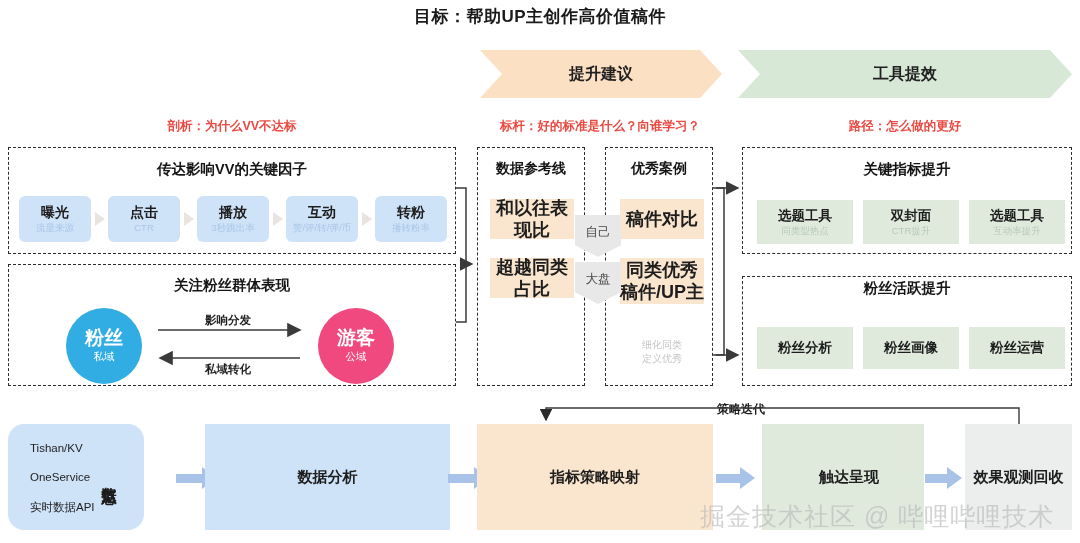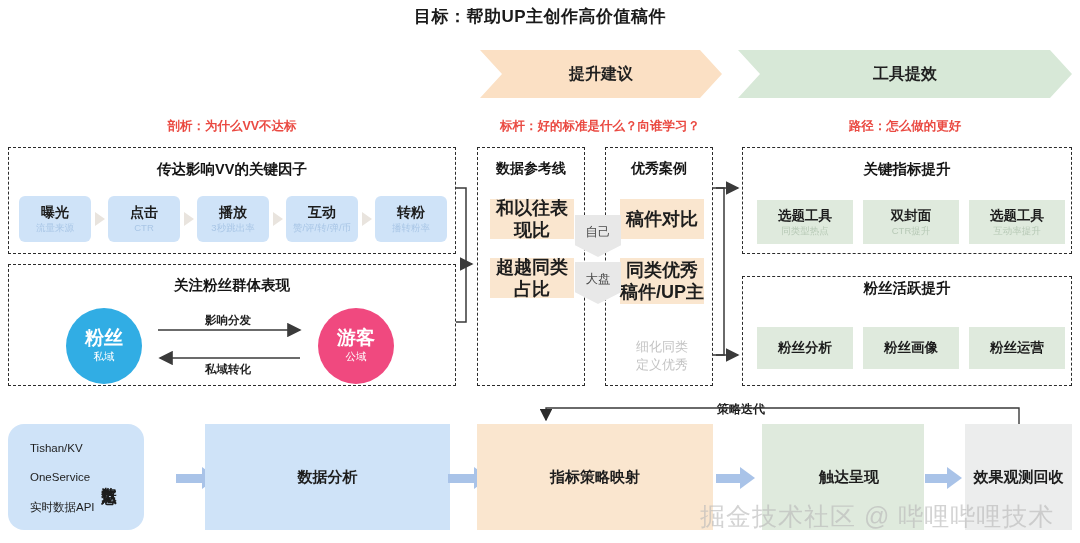--- a/index.html
+++ b/index.html
@@ -97,21 +97,21 @@
   
   .banner{
     background:#e8e8e8;
     display:flex;align-items:center;justify-content:center;
     font-size:12.5px;color:#4a4a4a;
     clip-path:polygon(0 0, 100% 0, 100% 72%, 50% 100%, 0 72%);
     box-sizing:border-box;
   }
 
   .ghost{
-    font-size:13px;color:#c4c4c4;text-align:center;line-height:1.35;
+    font-size:10px;color:#c4c4c4;text-align:center;line-height:1.35;
   }
 
   
   .pbox{
     display:flex;align-items:center;justify-content:center;
     font-size:15px;font-weight:bold;color:#1d1d1d;
     box-sizing:border-box;
   }
   .pbox.blue{background:#cfe3f8;}
   .pbox.peach{background:#fae6cf;}

